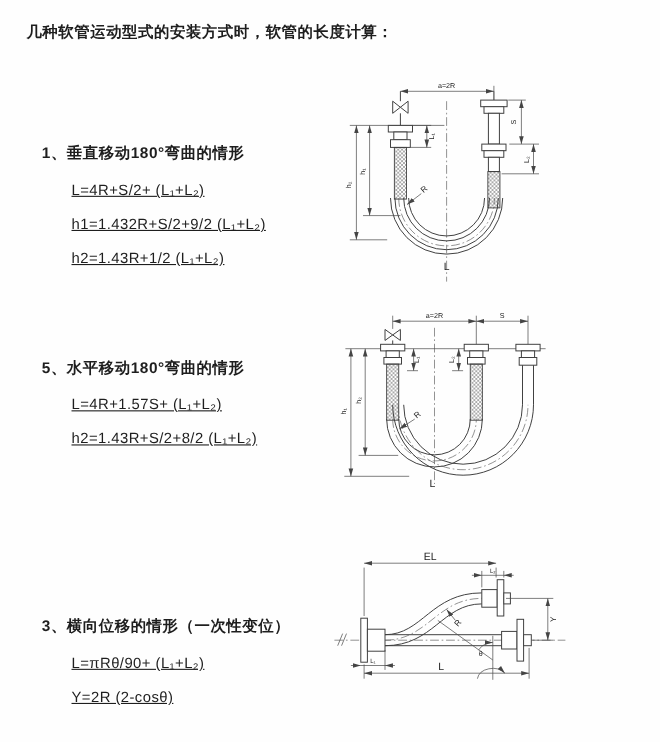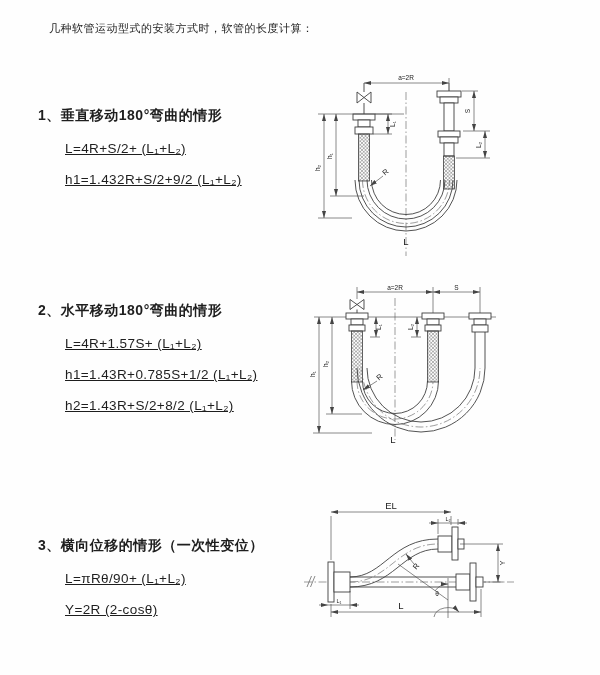--- a/index.html
+++ b/index.html
@@ -1,25 +1,25 @@
 <!DOCTYPE html>
 <html><head>
 <meta charset="utf-8">
 <style>
   html,body{margin:0;padding:0;background:#ffffff;}
   .page{
     position:relative;width:600px;height:675px;background:#fefefe;overflow:hidden;
     font-family:"Liberation Sans","DejaVu Sans",sans-serif;color:#1e1e1e;
   }
   .title{
-    position:absolute;left:49px;top:21px;font-size:11px;font-weight:normal;
+    position:absolute;left:24px;top:21px;font-size:14px;font-weight:bold;
     letter-spacing:0.5px;white-space:nowrap;
   }
   .sec-text{position:absolute;left:38px;width:265px;}
-  .heading{font-size:14px;font-weight:bold;white-space:nowrap;letter-spacing:0.5px;}
+  .heading{font-size:14px;font-weight:bold;white-space:nowrap;letter-spacing:0.5px;margin-top:24px;}
   .formula{font-size:13.5px;margin:16px 0 0 27px;white-space:nowrap;letter-spacing:0.4px;text-decoration:underline;}
   .diag{position:absolute;}
   
   .ol{stroke:#3f3f3f;stroke-width:0.9;fill:none}
   .of{stroke:#3f3f3f;stroke-width:0.9;fill:#ffffff}
   .brd{stroke:#3f3f3f;stroke-width:0.8}
   .dim{stroke:#4a4a4a;stroke-width:0.65;fill:none}
   .cl{stroke:#5a5a5a;stroke-width:0.6;fill:none;stroke-dasharray:8 2.5 1.5 2.5}
   svg text{fill:#1c1c1c;font-family:"Liberation Sans","DejaVu Sans",sans-serif;}
   .t5{font-size:5.5px}.t6{font-size:6.5px}.t7{font-size:7.5px}.t9{font-size:9.5px}
@@ -30,20 +30,21 @@
 
 <div class="page">
 
   <div class="title">几种软管运动型式的安装方式时，软管的长度计算：</div>
 
   <section>
     <div class="sec-text" style="top:107px">
       <div class="heading">1、垂直移动180°弯曲的情形</div>
       <div class="formula">L=4R+S/2+ (L₁+L₂)</div>
       <div class="formula">h1=1.432R+S/2+9/2 (L₁+L₂)</div>
+      <div class="formula">h2=1.43R+1/2 (L₁+L₂)</div>
     </div>
 
     <svg class="diag" style="left:306px;top:66px" width="290" height="195" viewBox="0 0 290 195">
       <defs>
         <marker id="ar1" markerWidth="8" markerHeight="6" refX="7.2" refY="3" orient="auto-start-reverse" markerUnits="userSpaceOnUse">
           <path d="M0,0.9 L7.2,3 L0,5.1 Z" fill="#444"></path>
         </marker>
         <pattern id="braid1" width="3.5" height="3.5" patternUnits="userSpaceOnUse">
           <path d="M0,3.5 L3.5,0 M0,0 L3.5,3.5" stroke="#6a6a6a" stroke-width="0.5"></path>
         </pattern>
@@ -124,23 +125,22 @@
         <line class="dim" x1="77" y1="110" x2="64" y2="120" marker-end="url(#ar1)"></line>
         <text class="t7 mid" transform="rotate(-40 81 108)" x="81" y="108">R</text>
       </g>
 
       <text class="t9 mid" x="100" y="179">L</text>
     </svg>
   </section>
 
   <section>
     <div class="sec-text" style="top:302px">
-      <div class="heading">2、水平移动180°弯曲的情形</div>
+      <div class="heading">5、水平移动180°弯曲的情形</div>
       <div class="formula">L=4R+1.57S+ (L₁+L₂)</div>
-      <div class="formula">h1=1.43R+0.785S+1/2 (L₁+L₂)</div>
       <div class="formula">h2=1.43R+S/2+8/2 (L₁+L₂)</div>
     </div>
 
     <svg class="diag" style="left:300px;top:278px" width="300" height="172" viewBox="0 0 300 172">
       <defs>
         <marker id="ar2" markerWidth="8" markerHeight="6" refX="7.2" refY="3" orient="auto-start-reverse" markerUnits="userSpaceOnUse">
           <path d="M0,0.9 L7.2,3 L0,5.1 Z" fill="#444"></path>
         </marker>
         <pattern id="braid2" width="3.5" height="3.5" patternUnits="userSpaceOnUse">
           <path d="M0,3.5 L3.5,0 M0,0 L3.5,3.5" stroke="#6a6a6a" stroke-width="0.5"></path>

